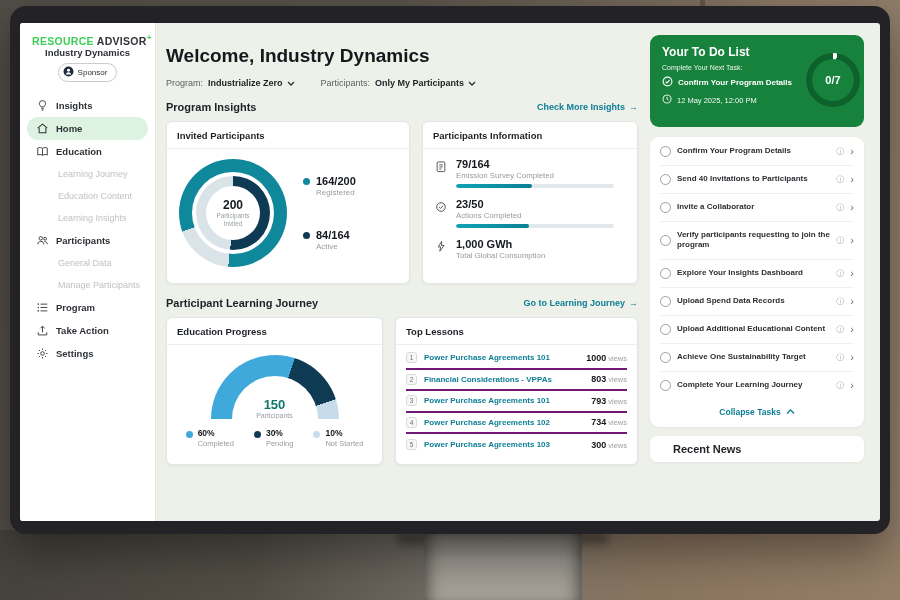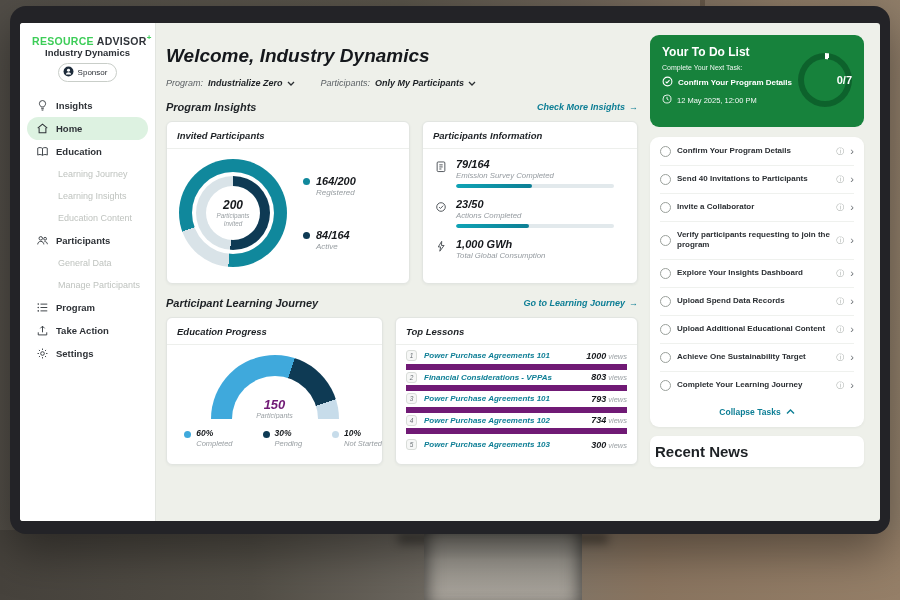--- a/index.html
+++ b/index.html
@@ -25,21 +25,21 @@
   .brand-plus{color:#3dcd58;font-size:8px;vertical-align:super;}
   .org{text-align:center;font-size:9.5px;font-weight:700;color:#2c3036;margin-top:0;}
   .badge{display:flex;align-items:center;gap:4px;width:max-content;margin:5px auto 0;border:1px solid #c9cec9;border-radius:10px;padding:2px 9px 2px 4px;font-size:8px;color:#2c3036;background:#fff;cursor:pointer;}
   .nav{margin-top:12px;}
   .nav-item{display:flex;align-items:center;gap:7px;height:23px;padding:0 8px;border-radius:13px;font-size:9.5px;font-weight:700;color:#2e3237;cursor:pointer;}
   .nav-item.active{background:#ddf2e1;}
   .nav-sub{height:22px;padding-left:31px;display:flex;align-items:center;font-size:9px;color:#bfc3bf;cursor:pointer;}
   .nicon{width:14px;height:14px;display:flex;align-items:center;justify-content:center;}
 
   
-  .main{flex:1;padding:12px 12px 0 10px;font-style:italic;}
+  .main{flex:1;padding:12px 12px 0 10px;}
   .welcome{font-size:19px;font-weight:700;color:#15181c;margin-top:10px;}
   .filters{display:flex;gap:26px;margin-top:11px;align-items:center;}
   .filter{display:flex;align-items:center;gap:5px;font-size:9px;cursor:pointer;}
   .filter-label{color:#5c6165;}
   .filter-value{font-weight:700;color:#1d2125;display:flex;align-items:center;gap:4px;}
   .section-row{display:flex;justify-content:space-between;align-items:center;margin-top:13px;}
   .section-title{font-size:11px;font-weight:700;color:#1d2125;}
   .section-link{font-size:9px;font-weight:700;color:#0d7e95;display:flex;gap:4px;align-items:center;cursor:pointer;}
   .cards{display:flex;gap:12px;margin-top:8px;}
   .card{background:#fff;border:1px solid #e2e5e1;border-radius:6px;box-shadow:0 1px 3px rgba(25,40,35,.05);}
@@ -74,56 +74,56 @@
   .info-lab{font-size:7.8px;color:#959ba0;margin-top:1px;}
   .pbar{margin-top:4px;height:4px;border-radius:2px;background:#e2e9ec;overflow:hidden;width:158px;}
   .pfill{height:100%;border-radius:2px;background:linear-gradient(90deg,#0fa3b5,#0d7f95);width:0;}
 
   
   .card-edu{width:217px;height:148px;}
   .gauge{position:relative;width:128px;height:64px;margin:10px auto 0;overflow:hidden;}
   .gauge-arc{position:absolute;left:0;top:0;width:128px;height:128px;border-radius:50%;}
   .gauge-hole{position:absolute;left:21px;top:21px;width:86px;height:86px;border-radius:50%;background:#fff;}
   .gauge-center{position:absolute;left:0;right:0;bottom:0;text-align:center;}
-  .gauge-val{font-size:13px;font-weight:700;color:#701a75;}
+  .gauge-val{font-size:13px;font-weight:700;color:#0f766e;}
   .gauge-lab{font-size:7px;color:#9aa0a4;}
-  .edu-legend{display:flex;justify-content:flex-end;gap:30px;margin-top:9px;}
+  .edu-legend{display:flex;justify-content:center;gap:20px;margin-top:9px;}
   .edu-leg-item{display:flex;gap:5px;}
   .edu-pct{font-size:8.5px;font-weight:700;color:#15181c;}
   .edu-lab{font-size:7.5px;color:#979da1;margin-top:1px;}
 
   
   .card-lessons{width:243px;height:148px;}
   .lessons-body{padding:3px 10px 0;}
-  .lesson-row{display:flex;align-items:center;gap:7px;height:21.5px;border-bottom:6px solid #701a75;}
+  .lesson-row{display:flex;align-items:center;gap:7px;height:21.5px;border-bottom:2px solid #701a75;}
   .lesson-row:last-child{border-bottom:none;}
   .lesson-rank{width:11px;min-width:11px;height:11px;border:1px solid #d8dcd8;border-radius:3px;background:#f6f7f6;font-size:6.5px;color:#6a7076;display:flex;align-items:center;justify-content:center;}
   .lesson-title{flex:1;font-size:8px;color:#0d7e95;font-weight:600;cursor:pointer;text-decoration:none;}
   .lesson-views{font-size:9px;font-weight:700;color:#15181c;white-space:nowrap;}
   .views-word{font-size:7.5px;color:#9aa0a4;font-weight:400;margin-left:2px;}
 
   
   .todo{width:214px;min-width:214px;margin:12px 16px 0 0;display:flex;flex-direction:column;}
   .todo-green{position:relative;background:#17823c;border-radius:9px;padding:10px 12px;color:#fff;height:92px;}
   .todo-title{font-size:12px;font-weight:700;}
   .todo-sub{font-size:7px;margin-top:5px;opacity:.92;}
   .todo-next{display:flex;align-items:center;gap:5px;font-size:8px;font-weight:700;margin-top:5px;}
   .todo-due{display:flex;align-items:center;gap:5px;font-size:7.5px;margin-top:5px;opacity:.95;}
-  .todo-ring{position:absolute;right:12px;top:18px;width:54px;height:54px;border-radius:50%;display:flex;align-items:center;justify-content:flex-end;}
+  .todo-ring{position:absolute;right:4px;top:18px;width:54px;height:54px;border-radius:50%;display:flex;align-items:center;justify-content:center;}
   .ring-bg{position:absolute;inset:0;border-radius:50%;background:conic-gradient(#fff 0 2.5%,#0d622c 2.5% 100%);}
   .ring-hole{position:absolute;inset:6px;border-radius:50%;background:#17823c;}
   .ring-text{position:relative;font-size:11px;font-weight:700;}
   .tasks{background:#fff;border-radius:9px;margin-top:10px;padding:1px 10px;box-shadow:0 1px 3px rgba(25,40,35,.05);}
   .task{display:flex;align-items:center;gap:6px;padding:8px 0;border-bottom:1px solid #eff1ee;cursor:pointer;}
   .task-circle{width:11px;min-width:11px;height:11px;border:1.4px solid #9ba19c;border-radius:50%;}
   .task-label{flex:1;font-size:8px;color:#2b2f33;font-weight:600;line-height:1.3;}
   .task-info{font-size:8px;color:#a8adaa;}
   .task-chevron{font-size:11px;color:#6d7276;line-height:1;}
   .collapse-row{display:flex;align-items:center;justify-content:center;gap:5px;padding:8px 0 9px;font-size:8.5px;font-weight:700;color:#0d7e95;cursor:pointer;}
-  .recent-news{background:#fff;border-radius:7px;margin-top:9px;padding:7px 5px;font-size:15px;font-weight:700;color:#1d2125;box-shadow:0 1px 3px rgba(25,40,35,.05);}
+  .recent-news{background:#fff;border-radius:7px;margin-top:9px;padding:7px 23px;font-size:11px;font-weight:700;color:#1d2125;box-shadow:0 1px 3px rgba(25,40,35,.05);}
 </style>
 </head>
 <body>
 
 <div class="bg-top"></div>
 <div class="bg-line"></div>
 <div class="bg-bottom"></div>
 <div class="stand-shadow"></div>
 <div class="stand"></div>
 
@@ -169,24 +169,24 @@
                 <path d="M2 3.6 C3.8 2.7 5.7 2.7 7.5 3.9 C9.3 2.7 11.2 2.7 13 3.6 V11.6 C11.2 10.7 9.3 10.7 7.5 11.9 C5.7 10.7 3.8 10.7 2 11.6 Z"></path>
                 <path d="M7.5 3.9 V11.9"></path>
               </svg>
             </span>
         <span>Education</span>
       </div>
       <div class="nav-sub">
             <span>Learning Journey</span>
           </div>
       <div class="nav-sub">
+            <span>Education Content</span>
+          </div>
+      <div class="nav-sub">
             <span>Learning Insights</span>
-          </div>
-      <div class="nav-sub">
-            <span>Education Content</span>
           </div>
       <div class="nav-item">
         <span class="nicon">
               <svg width="13" height="13" viewBox="0 0 15 15" fill="none" stroke="#3a3f44" stroke-width="1.1">
                 <circle cx="5.5" cy="5" r="2"></circle>
                 <path d="M2 12 c0-2 1.5-3.5 3.5-3.5 S9 10 9 12"></path>
                 <circle cx="10.5" cy="5.5" r="1.6"></circle>
                 <path d="M9.7 8.8 c1.8-.3 3.4 1 3.4 3"></path>
               </svg>
             </span>

